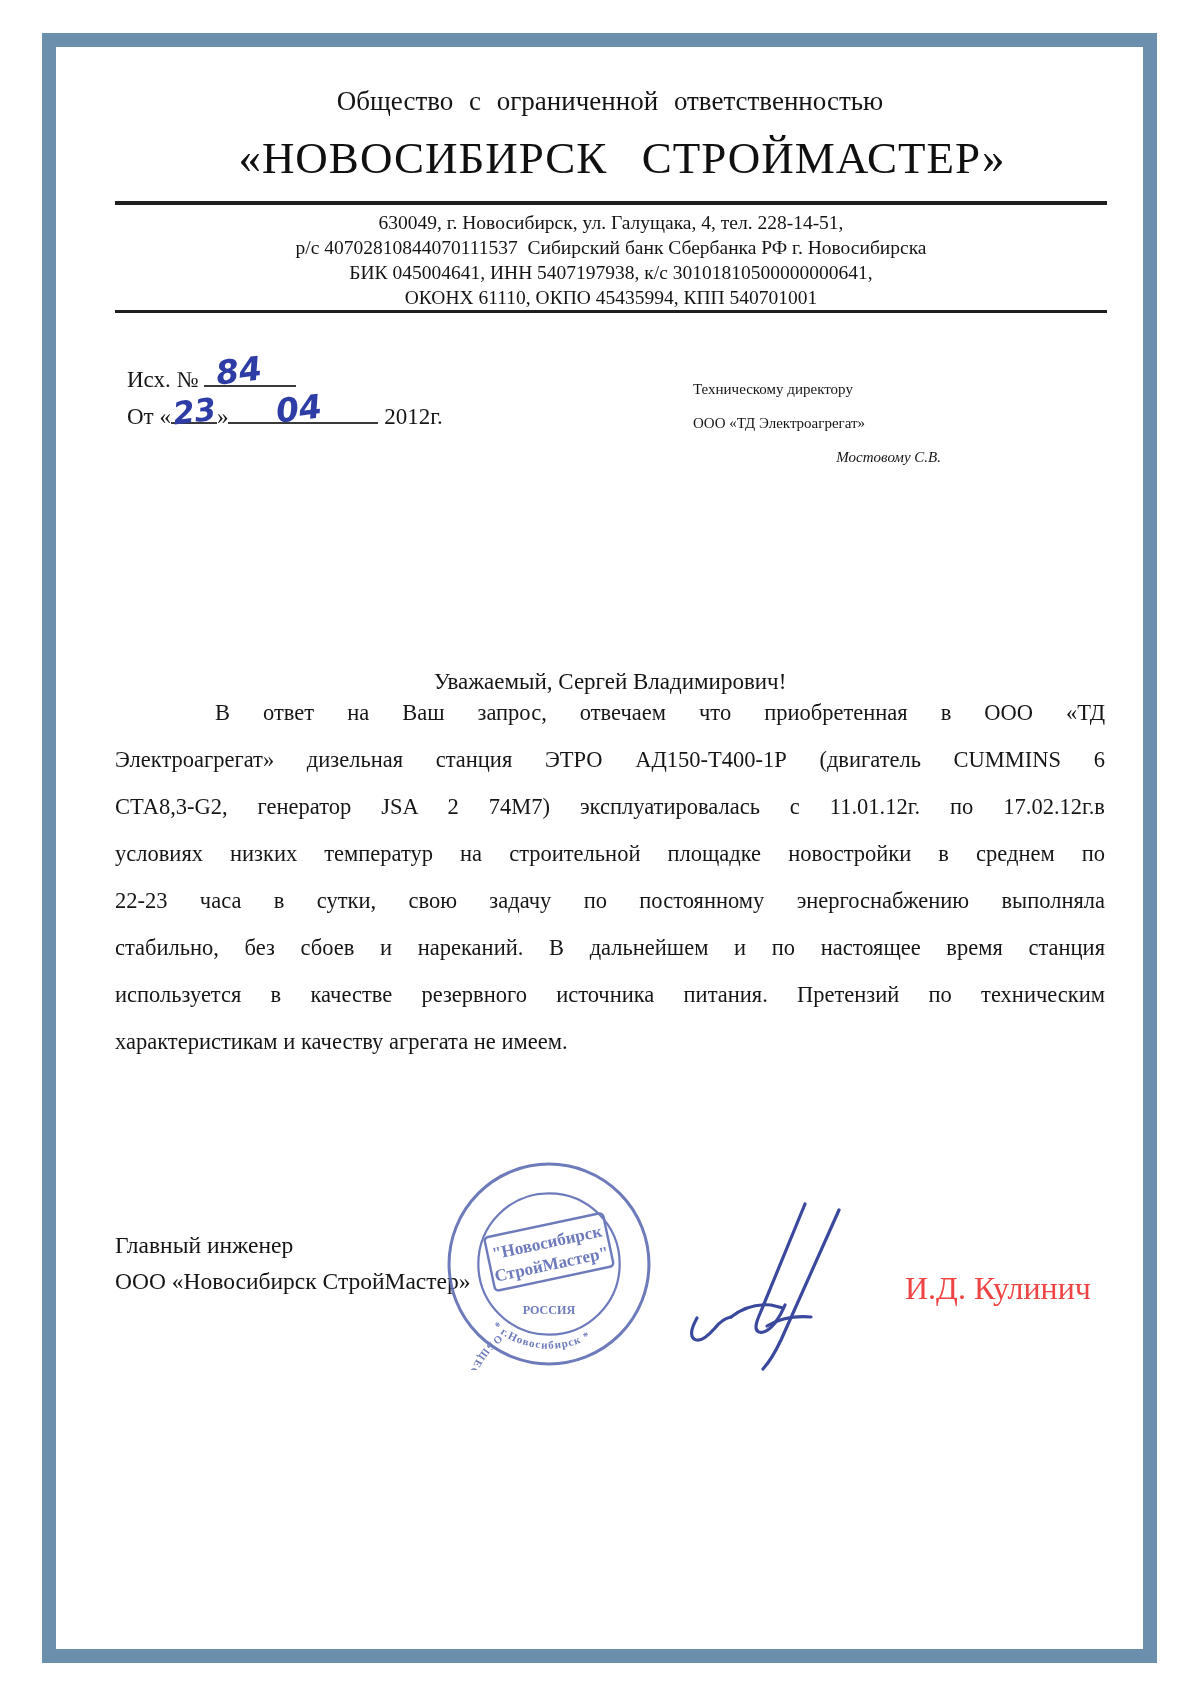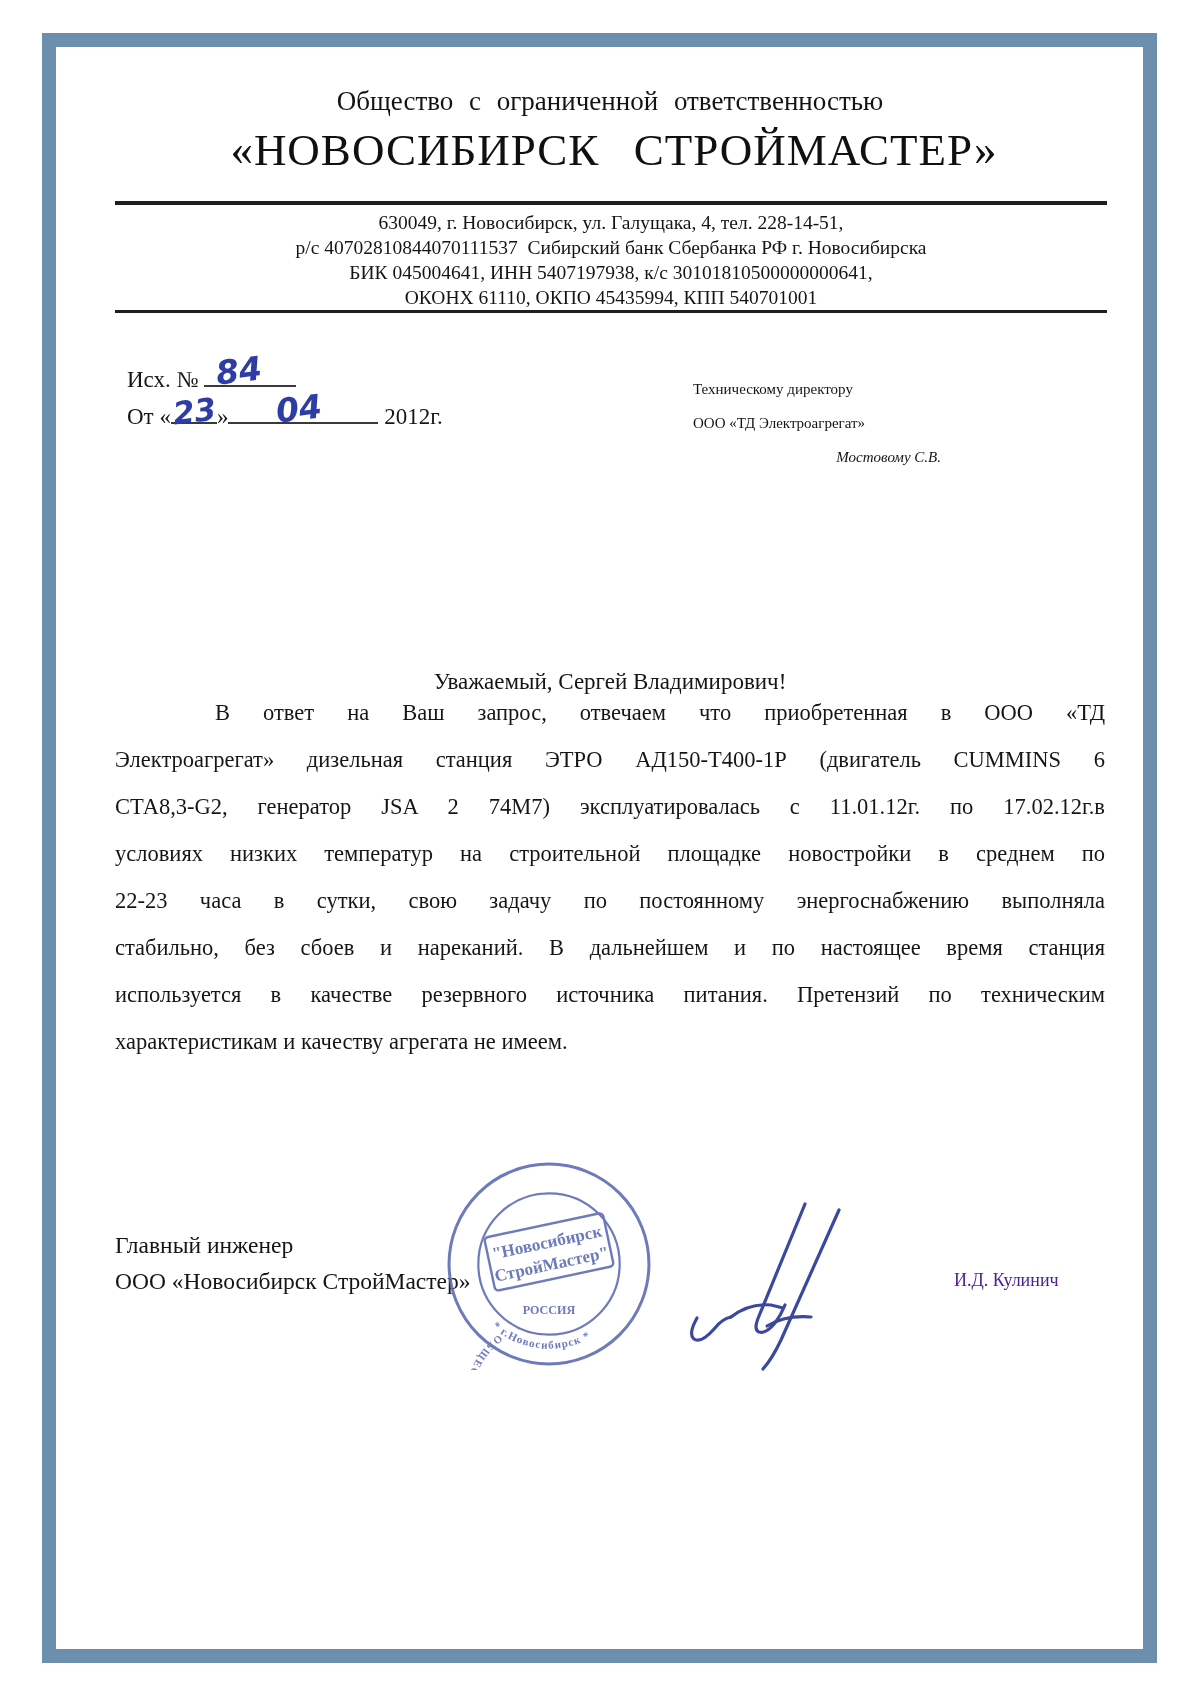--- a/index.html
+++ b/index.html
@@ -19,21 +19,21 @@
   }
   
   .org-type{
     position:absolute;left:115px;top:86px;width:990px;
     text-align:center;font-size:27px;word-spacing:9px;
     color:#141414;
   }
   .org-name{
     position:absolute;left:115px;top:120px;width:990px;
     text-align:center;font-size:45px;word-spacing:22px;letter-spacing:1px;
-    color:#101010;margin:4px;font-weight:500;
+    color:#101010;margin:12px;font-weight:500;
   }
   .rule{position:absolute;left:115px;width:992px;background:#1f1f1f;}
   .rule.r1{top:201px;height:4px;}
   .rule.r2{top:310px;height:3px;}
   .address{
     position:absolute;left:115px;top:210px;width:992px;
     text-align:center;font-size:19.5px;line-height:25px;color:#141414;
   }
   .address div{white-space:pre-wrap;}
   
@@ -78,22 +78,22 @@
     white-space:nowrap;
   }
   .body-line.indent{text-indent:100px;}
   .body-line.last{text-align-last:left;white-space:normal;}
   
   .sign-pos{
     position:absolute;left:115px;top:1227px;
     font-size:23.5px;line-height:36px;color:#141414;
   }
   .signer-name{
-    position:absolute;left:954px;top:1270px;
-    font-size:18px;color:#4c1d95;
+    position:absolute;left:905px;top:1270px;
+    font-size:32px;color:#ef4444;
   }
   .stamp-svg{position:absolute;left:443px;top:1158px;opacity:0.88;}
   .sig-svg{position:absolute;left:683px;top:1192px;}
 </style>
 </head>
 <body>
 
 <div class="page">
   <div class="frame"></div>
 

